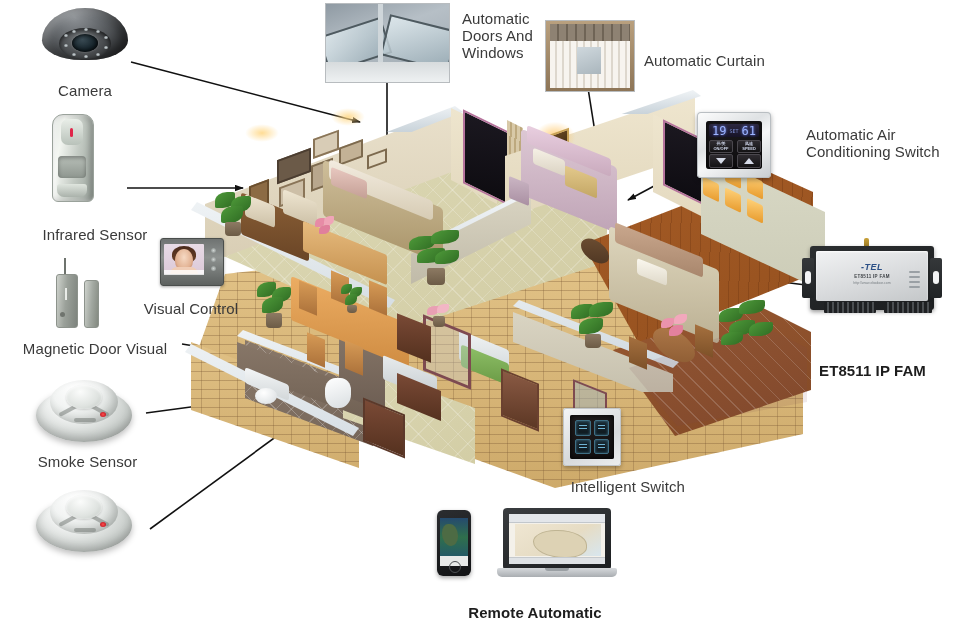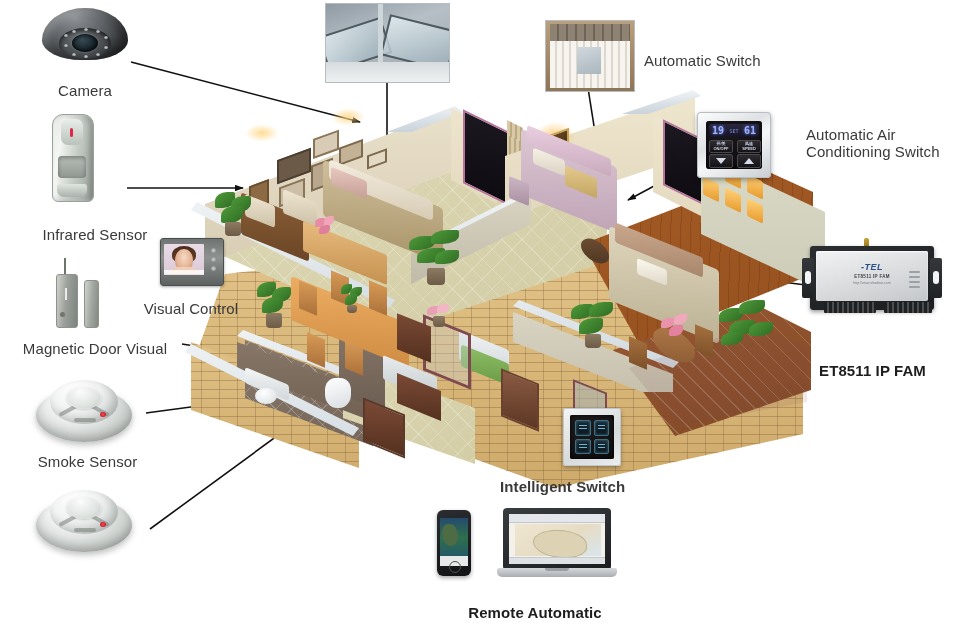--- a/index.html
+++ b/index.html
@@ -84,21 +84,21 @@
 
   
   .acp{position:absolute;left:0;top:0;width:74px;height:66px;border-radius:4px;
     background:linear-gradient(150deg,#fdfdfd 0%,#dfe2e4 38%,#f6f7f8 55%,#c8ccd0 100%);
     box-shadow:0 2px 5px rgba(0,0,0,.35), inset 0 0 0 1px #b9bec2;}
   .acp-face{position:absolute;left:9px;top:9px;width:56px;height:48px;border-radius:3px;
     background:linear-gradient(170deg,#1d1b1e,#0c0b0d);box-shadow:inset 0 0 6px rgba(0,0,0,.8);}
   .acp-lcd{position:absolute;left:3px;top:3px;width:50px;height:13px;border-radius:2px;
     background:linear-gradient(180deg,#2b2740,#171327);display:flex;align-items:center;
     justify-content:space-between;padding:0 3px;box-sizing:border-box;}
-  .acp-num{color:#9db4ff;font-size:10px;font-weight:bold;font-family:"DejaVu Sans Mono",monospace;
+  .acp-num{color:#9db4ff;font-size:12px;font-weight:normal;font-family:"DejaVu Sans Mono",monospace;
     text-shadow:0 0 3px #6f8bff;text-align:center;}
   .acp-mid{color:#7e92d8;font-size:5px;font-family:"DejaVu Sans Mono",monospace;}
   .acp-btn{position:absolute;width:22px;height:11px;border-radius:2px;
     background:linear-gradient(180deg,#2e2b30,#141315);border:1px solid #4a474d;
     display:flex;flex-direction:column;align-items:center;justify-content:center;}
   .acp-btn span{color:#cfd6ea;font-size:4px;line-height:4.5px;font-weight:bold;}
   .acp-ar{position:absolute;width:22px;height:12px;border-radius:2px;
     background:linear-gradient(180deg,#2e2b30,#141315);border:1px solid #4a474d;
     display:flex;align-items:center;justify-content:center;}
   .tri-d{width:0;height:0;border-left:5px solid transparent;border-right:5px solid transparent;
@@ -587,30 +587,33 @@
 
   <div class="thumb" style="left:325px;top:3px;width:123px;height:78px;">
     <div class="win-sky"></div>
     <div class="win-pane" style="left:-4px;top:22px;width:62px;height:34px;
       transform:rotate(-18deg);"></div>
     <div class="win-pane" style="left:58px;top:18px;width:66px;height:38px;
       transform:rotate(14deg);"></div>
     <div style="position:absolute;left:52px;top:0;width:5px;height:62px;background:#cfd6da;"></div>
     <div class="win-floor"></div>
   </div>
+  <div class="lbl" style="left:462px;top:10px;width:130px;">Automatic
+Doors And
+Windows</div>
 
   <div class="thumb" style="left:545px;top:20px;width:88px;height:70px;">
     <div class="cur-wall"></div>
     <div class="cur-frame">
       <div class="cur-fab"></div>
       <div class="cur-win"></div>
       <div class="cur-val"></div>
     </div>
   </div>
-  <div class="lbl" style="left:644px;top:52px;width:190px;">Automatic Switch</div>
+  <div class="lbl" style="left:644px;top:52px;width:190px;">Automatic Curtain</div>
 
   <div class="dev" style="left:697px;top:112px;width:74px;height:66px;">
     <div class="acp"></div>
     <div class="acp-face">
       <div class="acp-lcd">
         <span class="acp-num">19</span>
         <span class="acp-mid">SET</span>
         <span class="acp-num">61</span>
       </div>
       <div class="acp-btn" style="left:3px;top:19px;">
@@ -655,21 +658,21 @@
 
   <div class="dev" style="left:563px;top:408px;width:58px;height:58px;">
     <div class="isw"></div>
     <div class="isw-face">
       <div class="isw-key"></div>
       <div class="isw-key"></div>
       <div class="isw-key"></div>
       <div class="isw-key"></div>
     </div>
   </div>
-  <div class="lbl" style="left:500px;top:478px;width:185px;text-align:left;font-weight:bold;">Intelligent Switch</div>
+  <div class="lbl" style="left:500px;top:478px;width:185px;text-align:right;">Intelligent Switch</div>
 
   <div class="dev" style="left:437px;top:510px;width:34px;height:66px;">
     <div class="phone"></div>
     <div class="phone-scr">
       <div class="phone-land"></div>
       <div class="phone-bar"></div>
     </div>
     <div class="phone-home"></div>
   </div>
   <div class="dev lap" style="left:497px;top:508px;">

